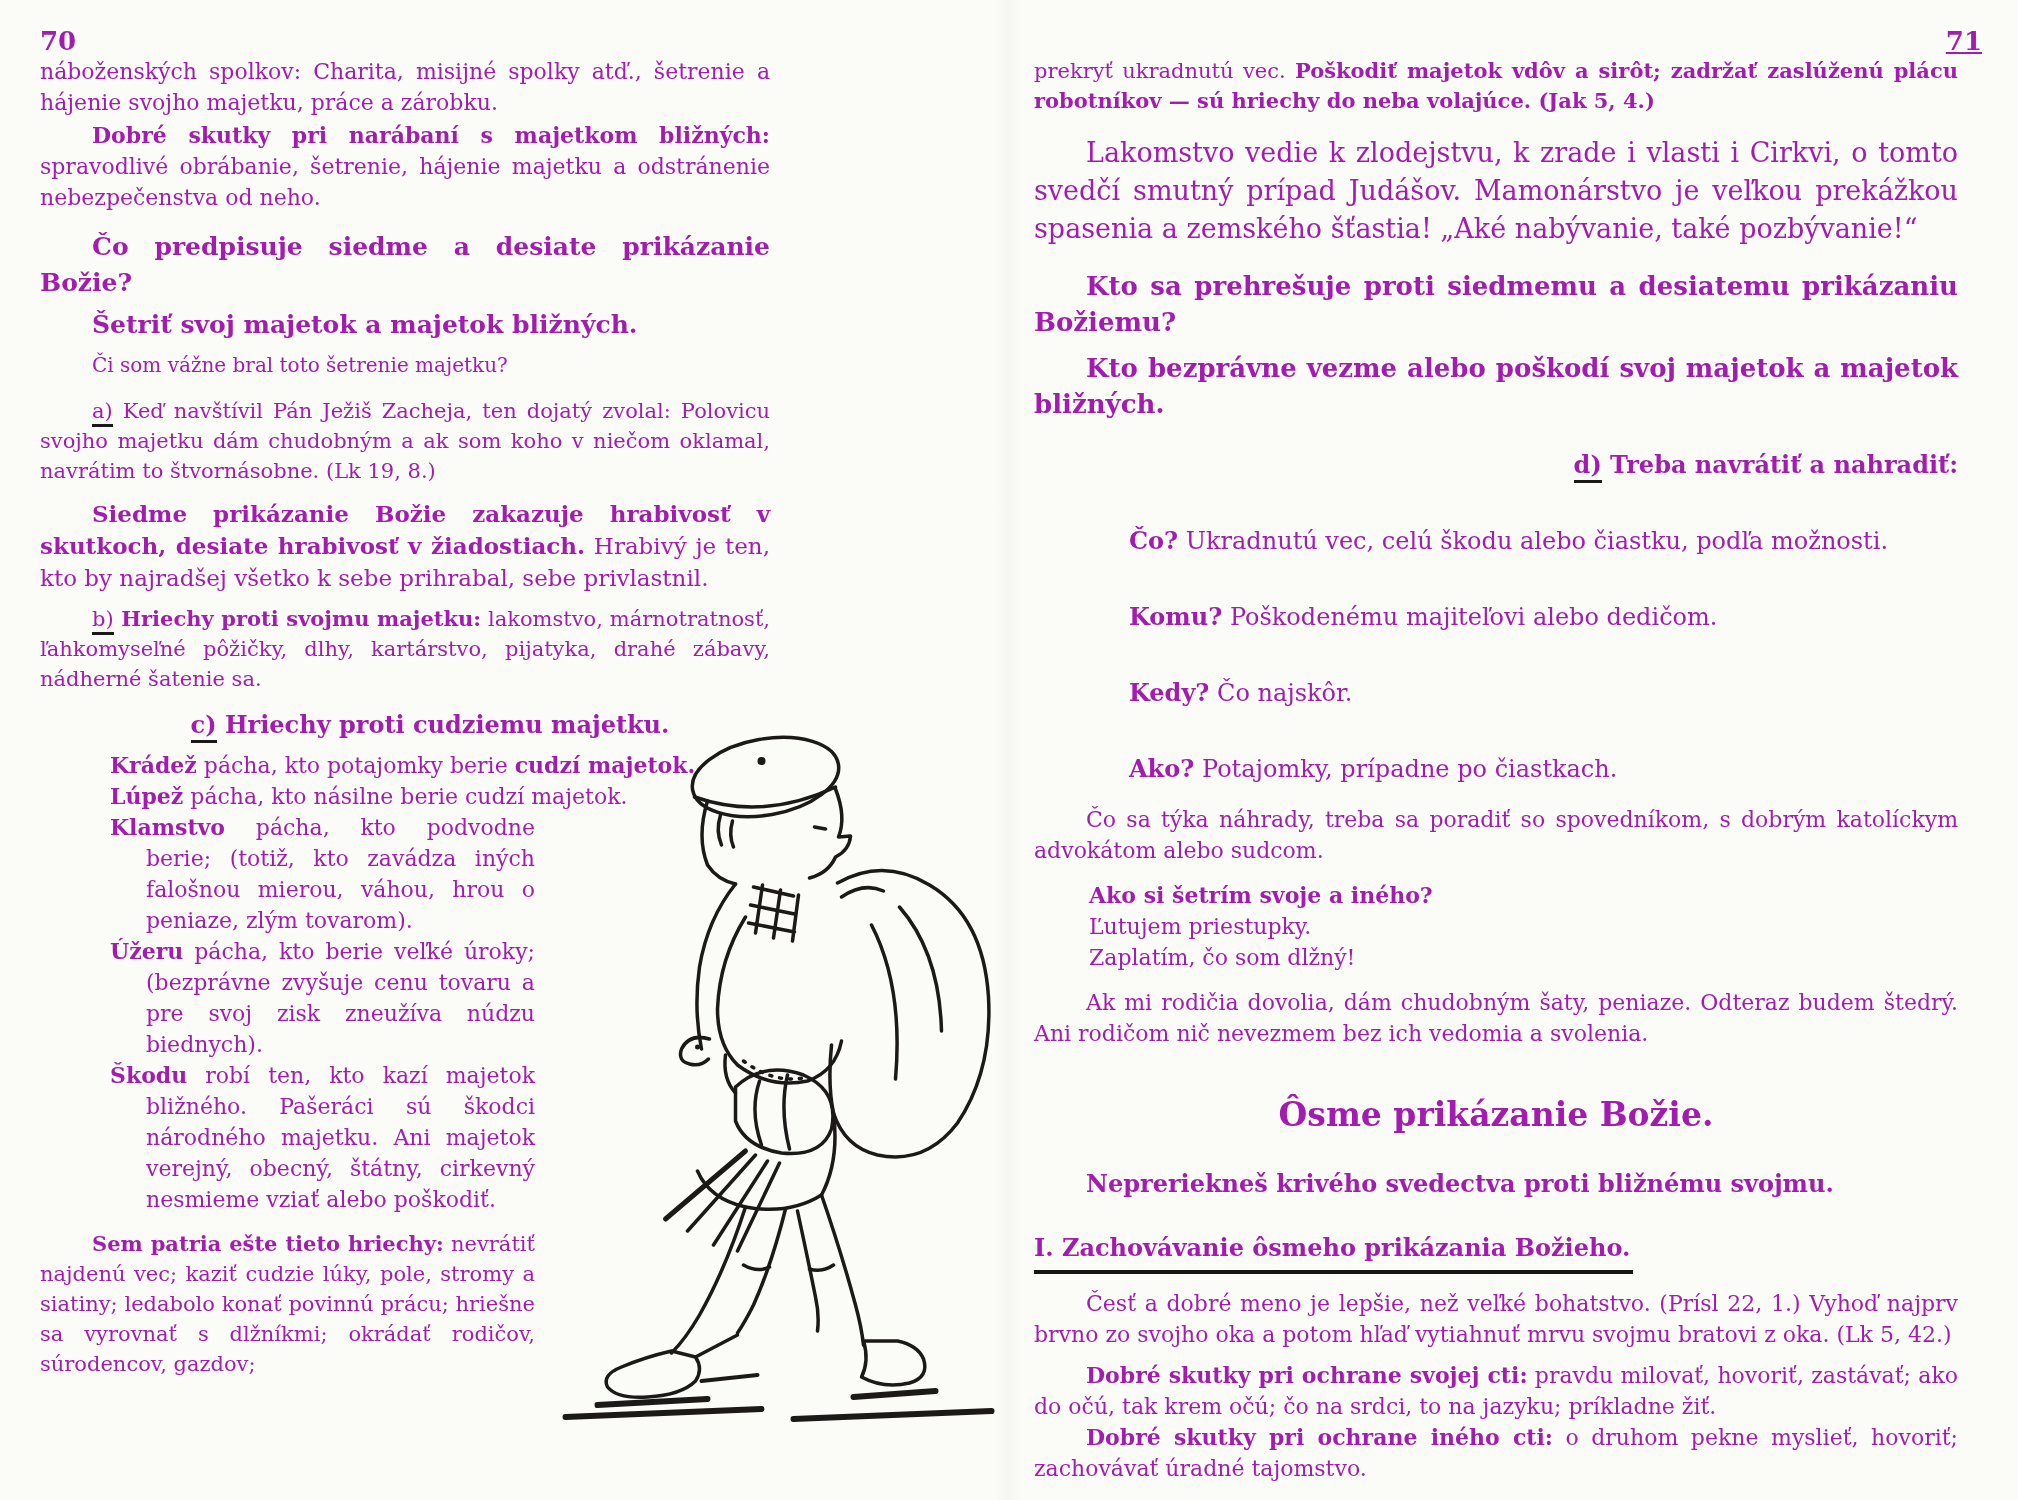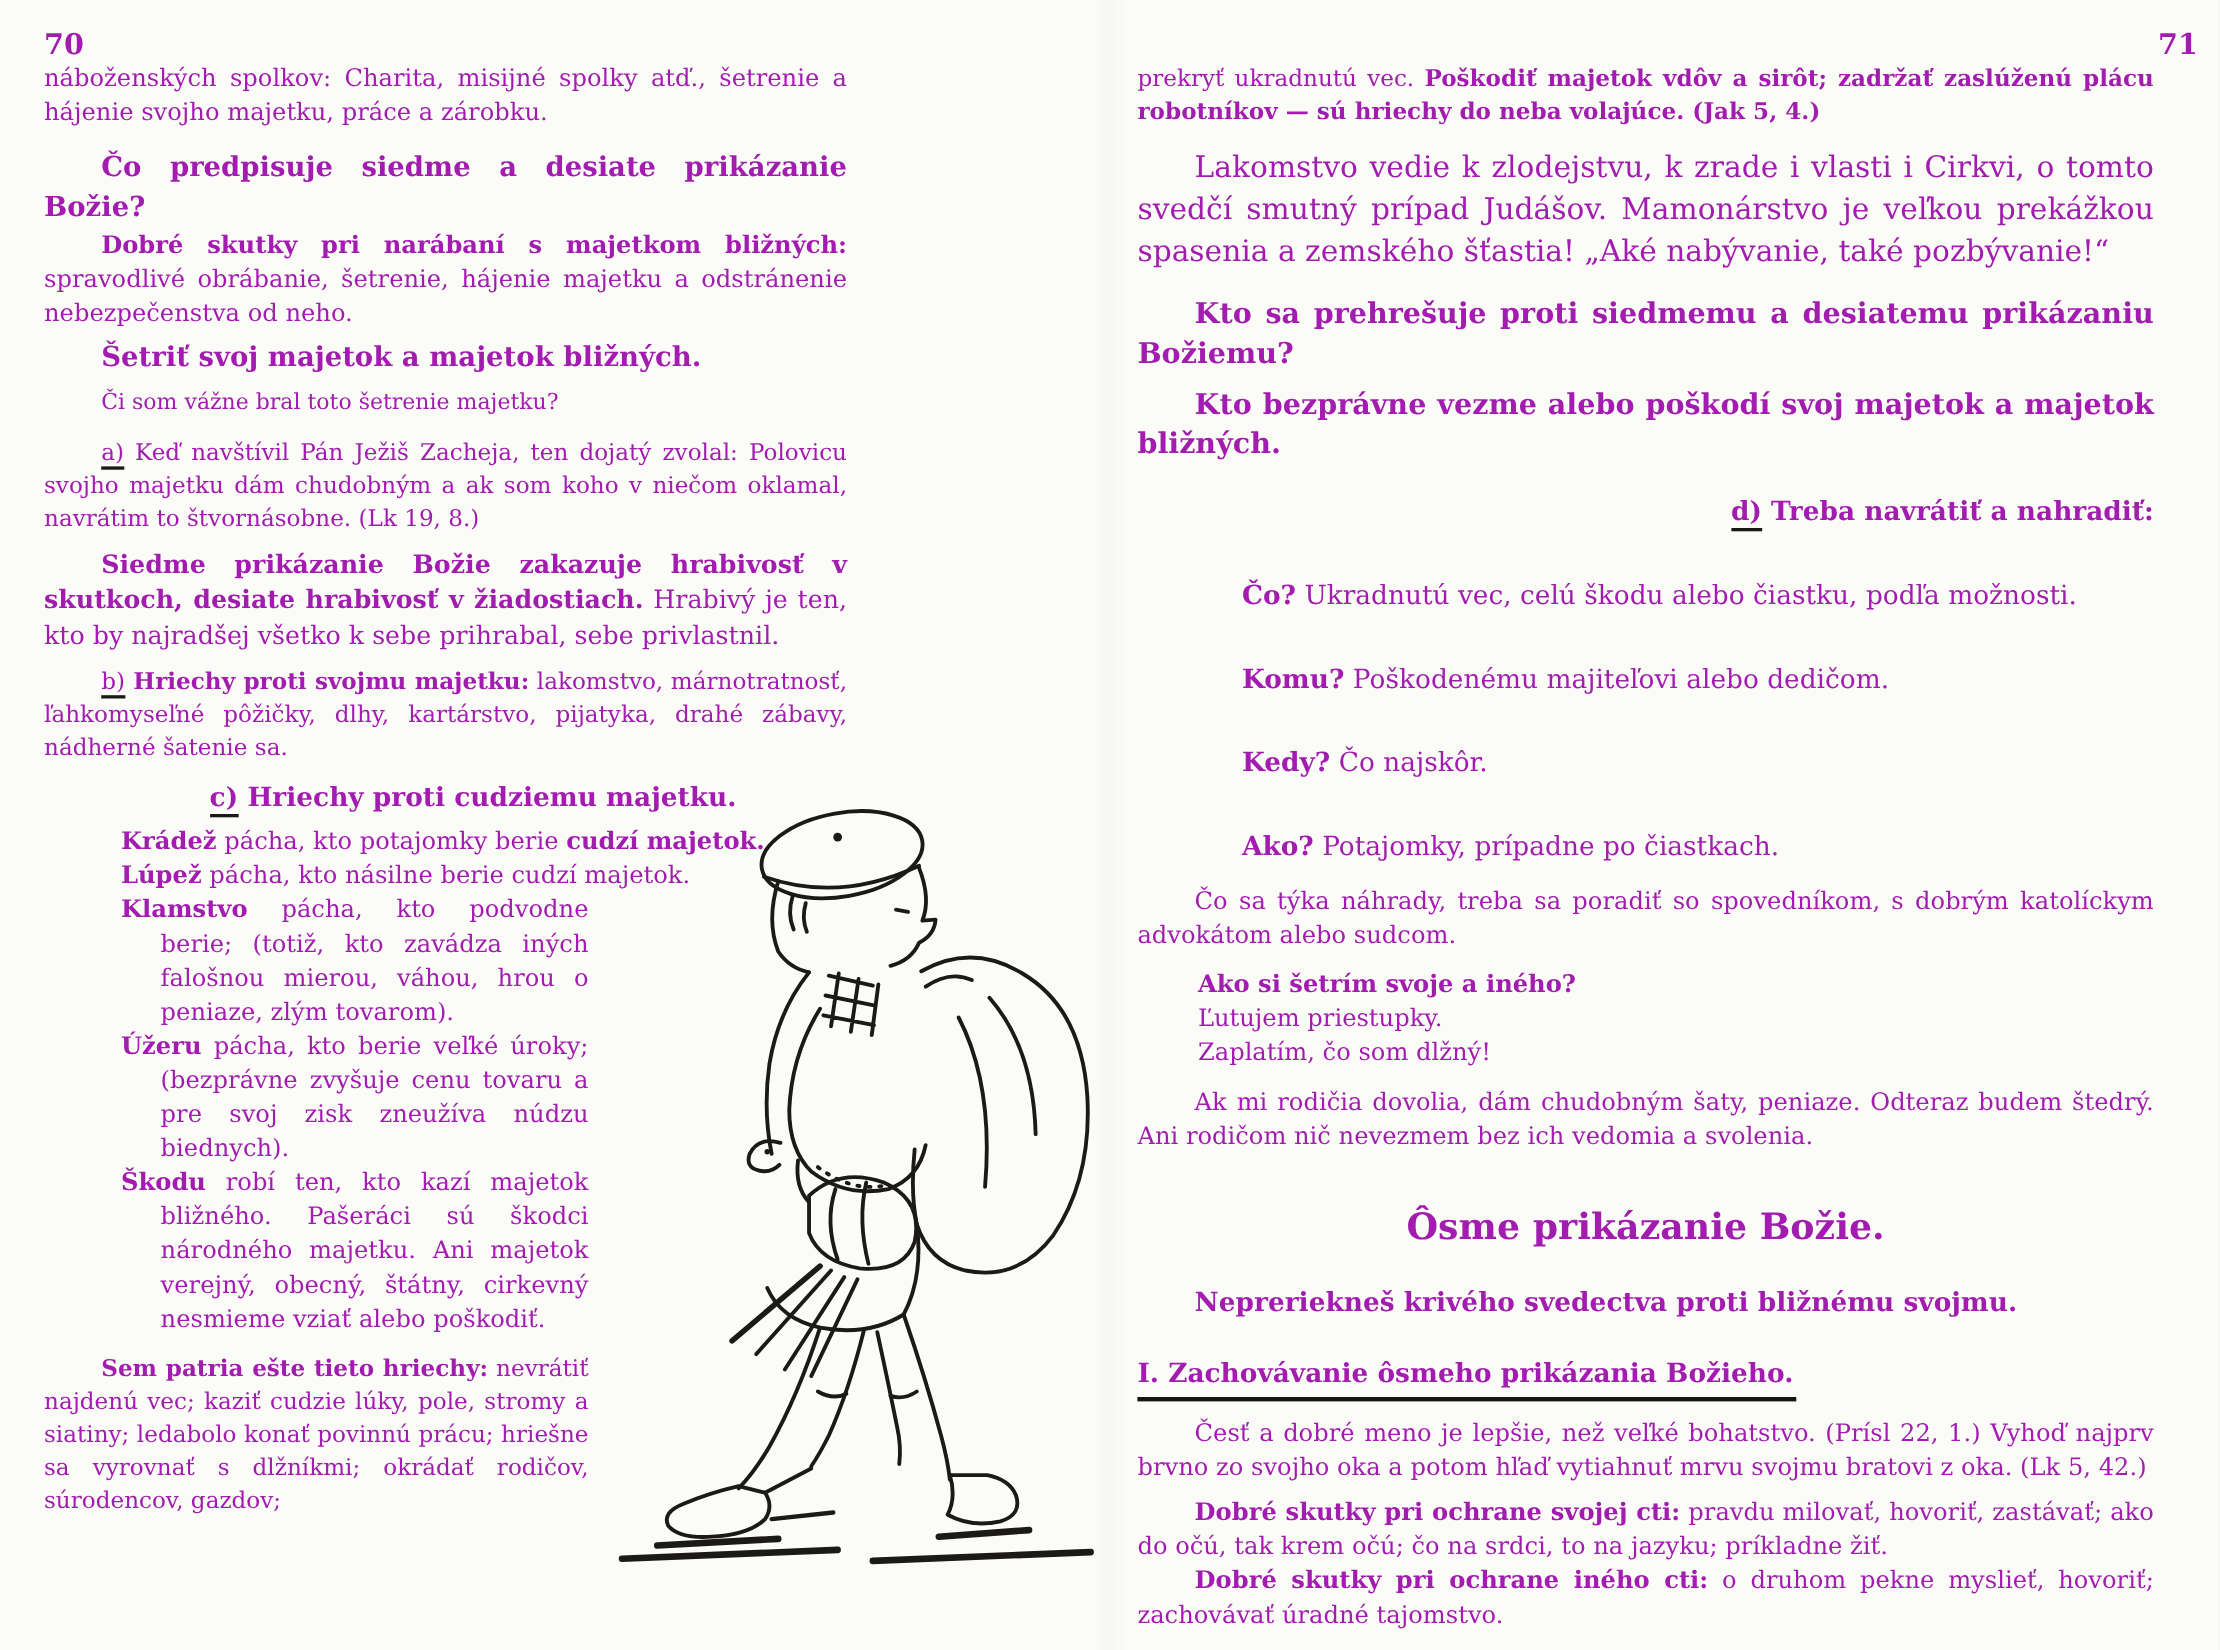--- a/index.html
+++ b/index.html
@@ -7,21 +7,21 @@
   .spread{position:relative;width:2018px;height:1500px;background:#fbfbf8;
           font-family:"DejaVu Serif","Liberation Serif",serif;color:#a21caf;overflow:hidden;}
   .spread::before{content:"";position:absolute;left:995px;top:0;width:28px;height:100%;
           background:linear-gradient(90deg,rgba(0,0,0,0),rgba(0,0,0,0.025),rgba(0,0,0,0));pointer-events:none;}
   .page{position:absolute;top:0;height:1500px;box-sizing:border-box;}
   .page-left{left:0;width:1009px;padding:56px 0 0 40px;}
   .page-right{left:1009px;width:1009px;padding:56px 60px 0 25px;}
   .col{width:730px;}
   .pagenum{position:absolute;top:26px;font-weight:bold;font-size:26px;}
   .pn-l{left:40px;}
-  .pn-r{right:20px;}
+  .pn-r{right:36px;text-decoration:underline;}
   .p{margin:0;text-align:justify;}
   .ind{text-indent:52px;}
   .b{font-weight:bold;}
   .f20{font-size:20px;line-height:29px;}
   .f21{font-size:21px;line-height:30px;}
   .f22{font-size:22px;line-height:31px;}
   .f23{font-size:23px;line-height:32px;}
   .f24{font-size:24px;line-height:34px;}
   .f25{font-size:25px;line-height:36px;}
   .f26{font-size:26px;line-height:36px;}
@@ -41,23 +41,23 @@
 <body>
 
 <div class="spread">
 
   <div class="page page-left">
     <div class="pagenum pn-l">70</div>
 
     <div class="col">
       <p class="p f22"><span>náboženských spolkov: Charita, misijné spolky atď., šetrenie a hájenie svojho majetku, práce a zárobku.</span></p>
 
+      <p class="p f22 ind" style="margin-top:2px"><span class="b">Dobré skutky pri narábaní s majetkom bližných:</span><span> spravodlivé obrábanie, šetrenie, hájenie majetku a odstránenie nebezpečenstva od neho.</span></p>
+
       <p class="p f25 b ind" style="margin-top:16px"><span>Čo predpisuje siedme a desiate prikázanie Božie?</span></p>
-
-      <p class="p f22 ind" style="margin-top:2px"><span class="b">Dobré skutky pri narábaní s majetkom bližných:</span><span> spravodlivé obrábanie, šetrenie, hájenie majetku a odstránenie nebezpečenstva od neho.</span></p>
       <p class="p f25 b ind" style="margin-top:6px"><span>Šetriť svoj majetok a majetok bližných.</span></p>
 
       <p class="p f20 ind" style="margin-top:8px"><span>Či som vážne bral toto šetrenie majetku?</span></p>
 
 
       <p class="p f21 ind" style="margin-top:16px"><span class="lbl">a)</span><span> Keď navštívil Pán Ježiš Zacheja, ten dojatý zvolal: Polovicu svojho majetku dám chudobným a ak som koho v niečom oklamal, navrátim to štvornásobne. (Lk 19, 8.)</span></p>
 
       <p class="p f23 ind" style="margin-top:12px"><span class="b">Siedme prikázanie Božie zakazuje hrabivosť v skutkoch, desiate hrabivosť v žiadostiach.</span><span> Hrabivý je ten, kto by najradšej všetko k sebe prihrabal, sebe privlastnil.</span></p>
 
       <p class="p f21 ind" style="margin-top:10px"><span class="lbl">b)</span><span class="b"> Hriechy proti svojmu majetku:</span><span> lakomstvo, márnotratnosť, ľahkomyseľné pôžičky, dlhy, kartárstvo, pijatyka, drahé zábavy, nádherné šatenie sa.</span></p>

